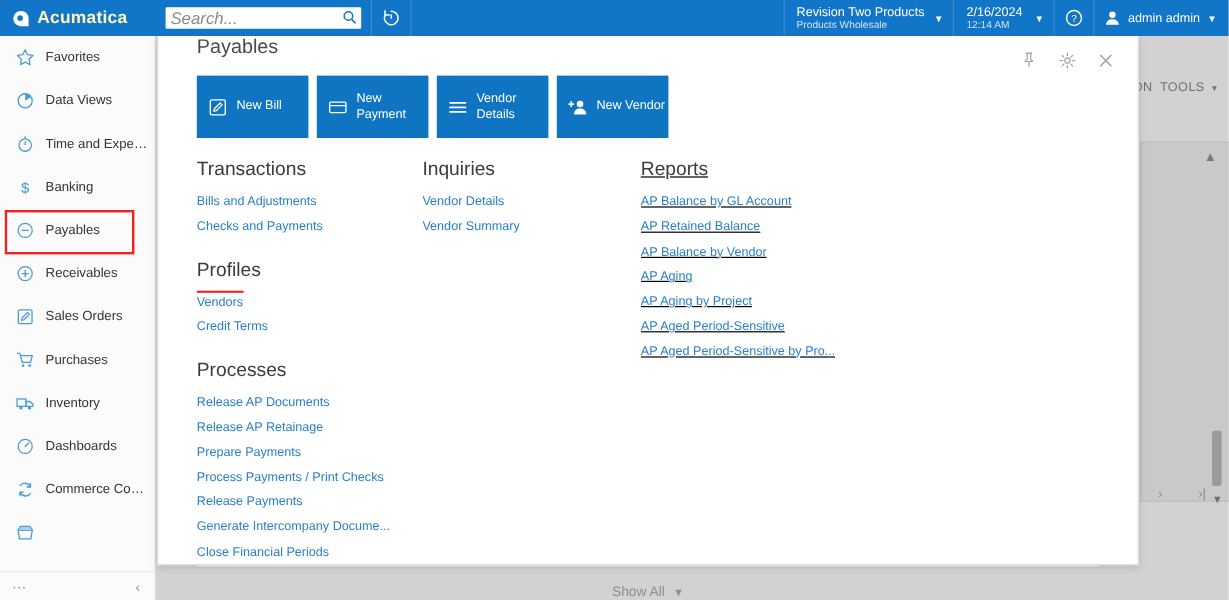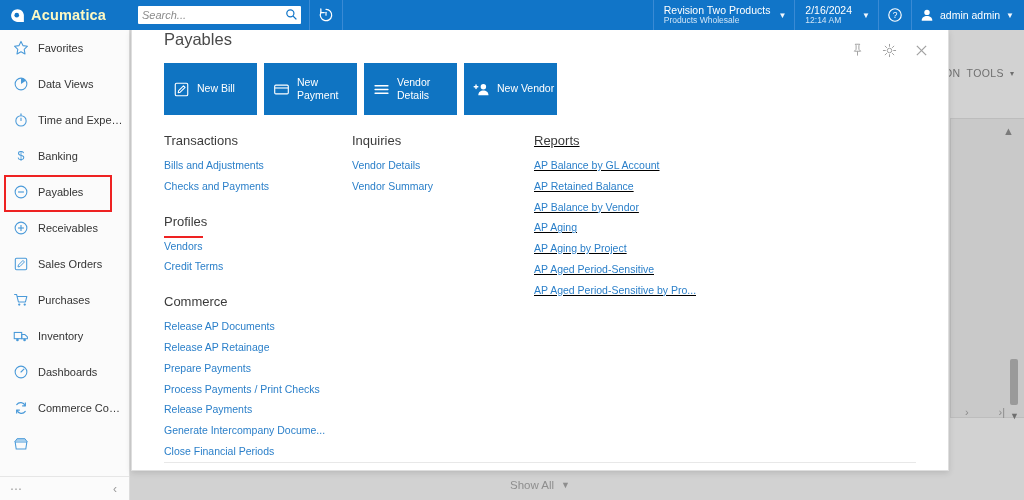--- a/index.html
+++ b/index.html
@@ -45,21 +45,21 @@
   }
   .brand-logo { width: 15px; height: 15px; flex: none; }
   .brand-name { font-size: 14.5px; font-weight: bold; letter-spacing: .2px; }
 
   .search-wrap { padding: 0 8px; }
   .search-box {
     width: 163px; height: 18px; background: #fff; border-radius: 1px;
     display: flex; align-items: center; padding: 0 4px; position: relative;
   }
   .search-input {
-    border: none; outline: none; width: 140px; font-size: 11px;
+    border: none; outline: none; width: 140px; font-size: 14px;
     font-style: italic; color: #7d7d7d; font-family: "Liberation Sans", sans-serif;
     background: transparent;
   }
   .search-input::placeholder { color: #8b8b8b; font-style: italic; }
   .search-mag { position: absolute; right: 3px; top: 2px; }
 
   .tb-divider { width: 1px; height: 30px; background: #3a8ad4; }
   .tb-icon-btn {
     width: 32px; height: 30px; display: flex; align-items: center;
     justify-content: center; color: #fff;
@@ -130,21 +130,21 @@
     display: flex; align-items: center; gap: 7px; padding-left: 9px;
   }
   .act-ico { width: 17px; height: 17px; flex: none; }
   .act-lbl { font-size: 10.5px; line-height: 1.25; }
 
   
   .cols { display: flex; margin-top: 18px; }
   .col-trans { width: 188px; }
   .col-inq { width: 182px; }
   .col-rep { width: 240px; text-decoration: underline; }
-  .grp-title { font-size: 13px; color: #3b3b3b; margin-bottom: 7px; }
+  .grp-title { font-size: 16px; color: #3b3b3b; margin-bottom: 7px; }
   .grp-title.spaced { margin-top: 17px; }
   .lnk {
     display: block; font-size: 10.5px; color: #2a7fc9; text-decoration: none;
     line-height: 20.8px; white-space: nowrap; overflow: hidden;
     text-overflow: ellipsis; max-width: 180px; position: relative; width: fit-content;
   }
   .lnk.highlight::after {
     content: ""; position: absolute; left: -5px; top: 0px;
     width: calc(100% + 10px); height: 19px; border: 2.5px solid #ee2222; pointer-events: none;
   }
@@ -476,21 +476,21 @@
 
         <div class="col-trans">
           <div class="grp-title">Transactions</div>
           <a class="lnk" href="#">Bills and Adjustments</a>
           <a class="lnk" href="#">Checks and Payments</a>
 
           <div class="grp-title spaced">Profiles</div>
           <a class="lnk highlight" href="#">Vendors</a>
           <a class="lnk" href="#">Credit Terms</a>
 
-          <div class="grp-title spaced">Commerce</div>
+          <div class="grp-title spaced">Processes</div>
           <a class="lnk" href="#">Release AP Documents</a>
           <a class="lnk" href="#">Release AP Retainage</a>
           <a class="lnk" href="#">Prepare Payments</a>
           <a class="lnk" href="#">Process Payments / Print Checks</a>
           <a class="lnk" href="#">Release Payments</a>
           <a class="lnk" href="#">Generate Intercompany Docume...</a>
           <a class="lnk" href="#">Close Financial Periods</a>
         </div>
 
         <div class="col-inq">

